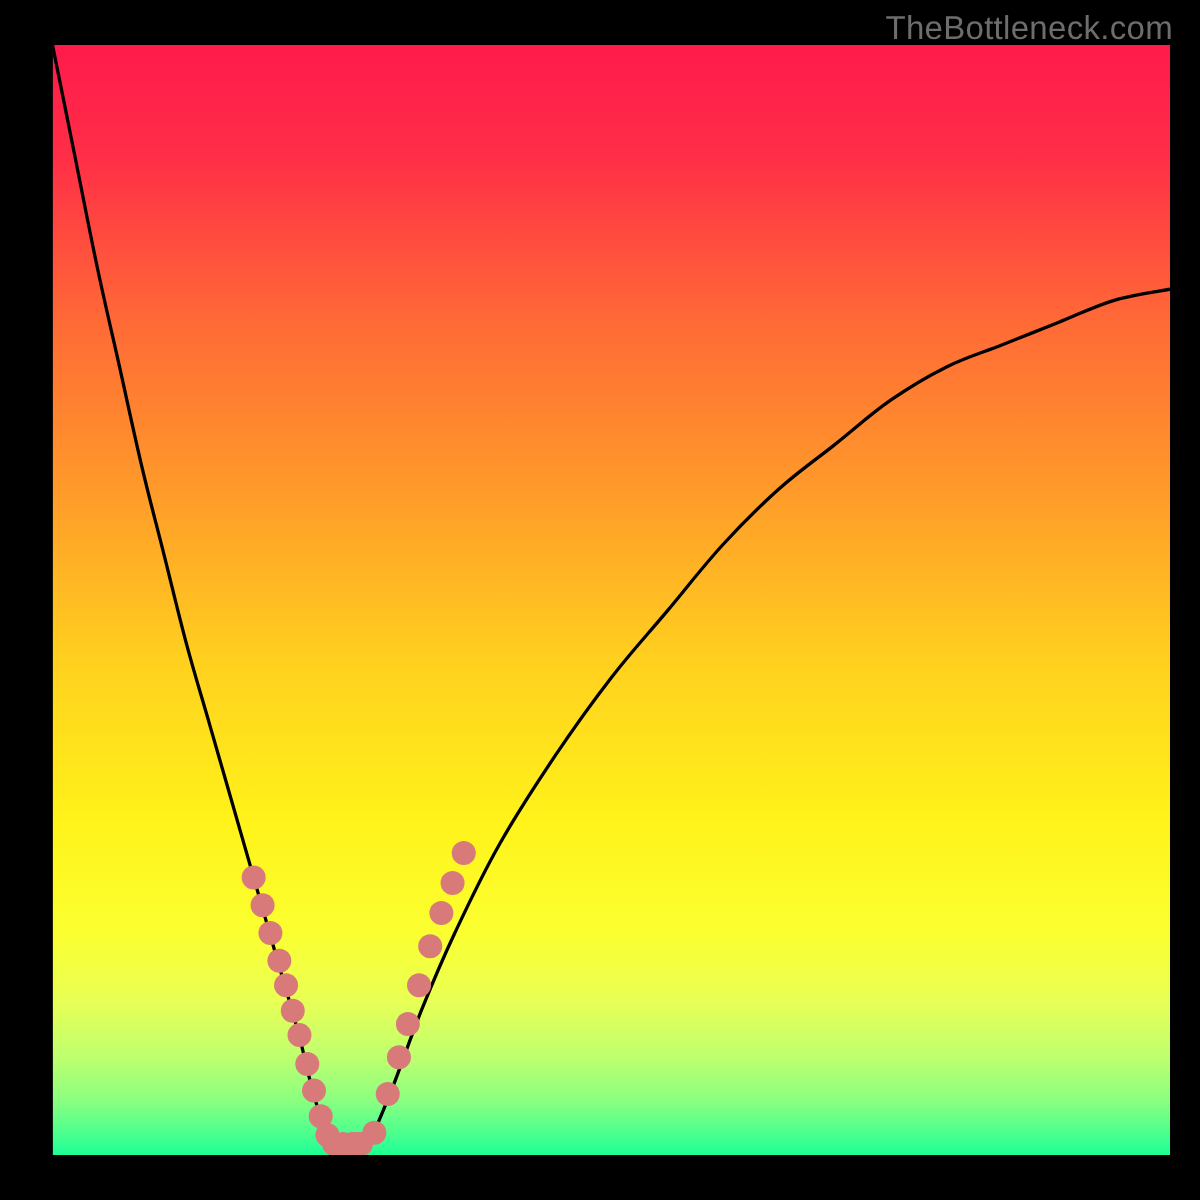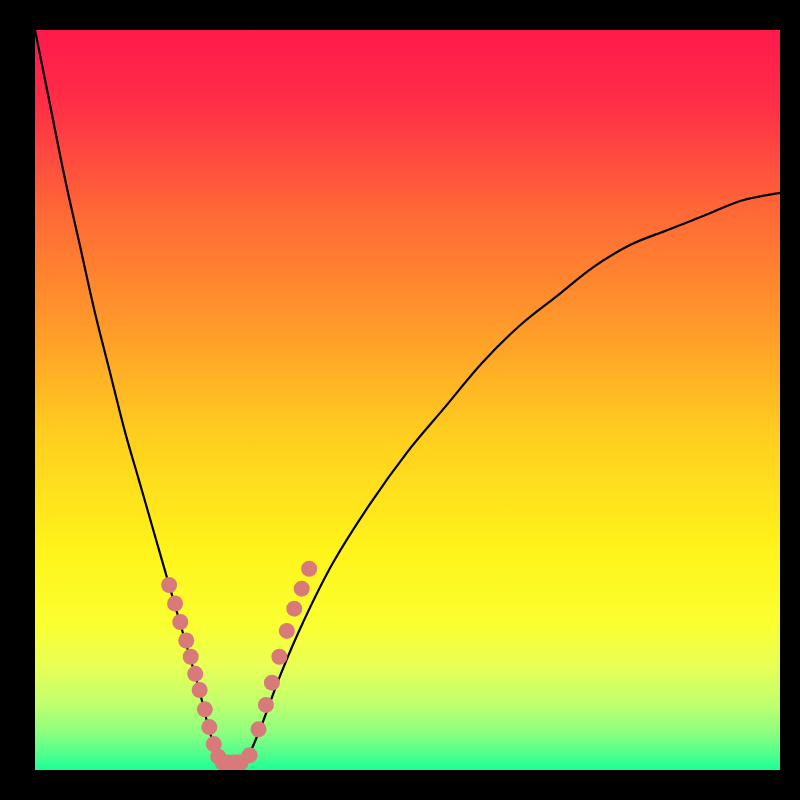--- a/index.html
+++ b/index.html
@@ -48,20 +48,21 @@
     left: 0;
     top: 0;
     width: 100%;
     height: 100%;
   }
 </style>
 </head>
 <body>
 <div class="frame">
 
+  <div class="watermark">TheBottleneck.com</div>
 
   <div class="plot-area">
     <svg class="gradient-bg" viewBox="0 0 745 740" preserveAspectRatio="none">
       <defs>
         <linearGradient id="bgGrad" x1="0" y1="0" x2="0" y2="1">
           <stop offset="0%" stop-color="#ff1a4b"></stop>
           <stop offset="10%" stop-color="#ff2e47"></stop>
           <stop offset="25%" stop-color="#ff6a36"></stop>
           <stop offset="40%" stop-color="#ff9a2a"></stop>
           <stop offset="55%" stop-color="#ffcf1f"></stop>

